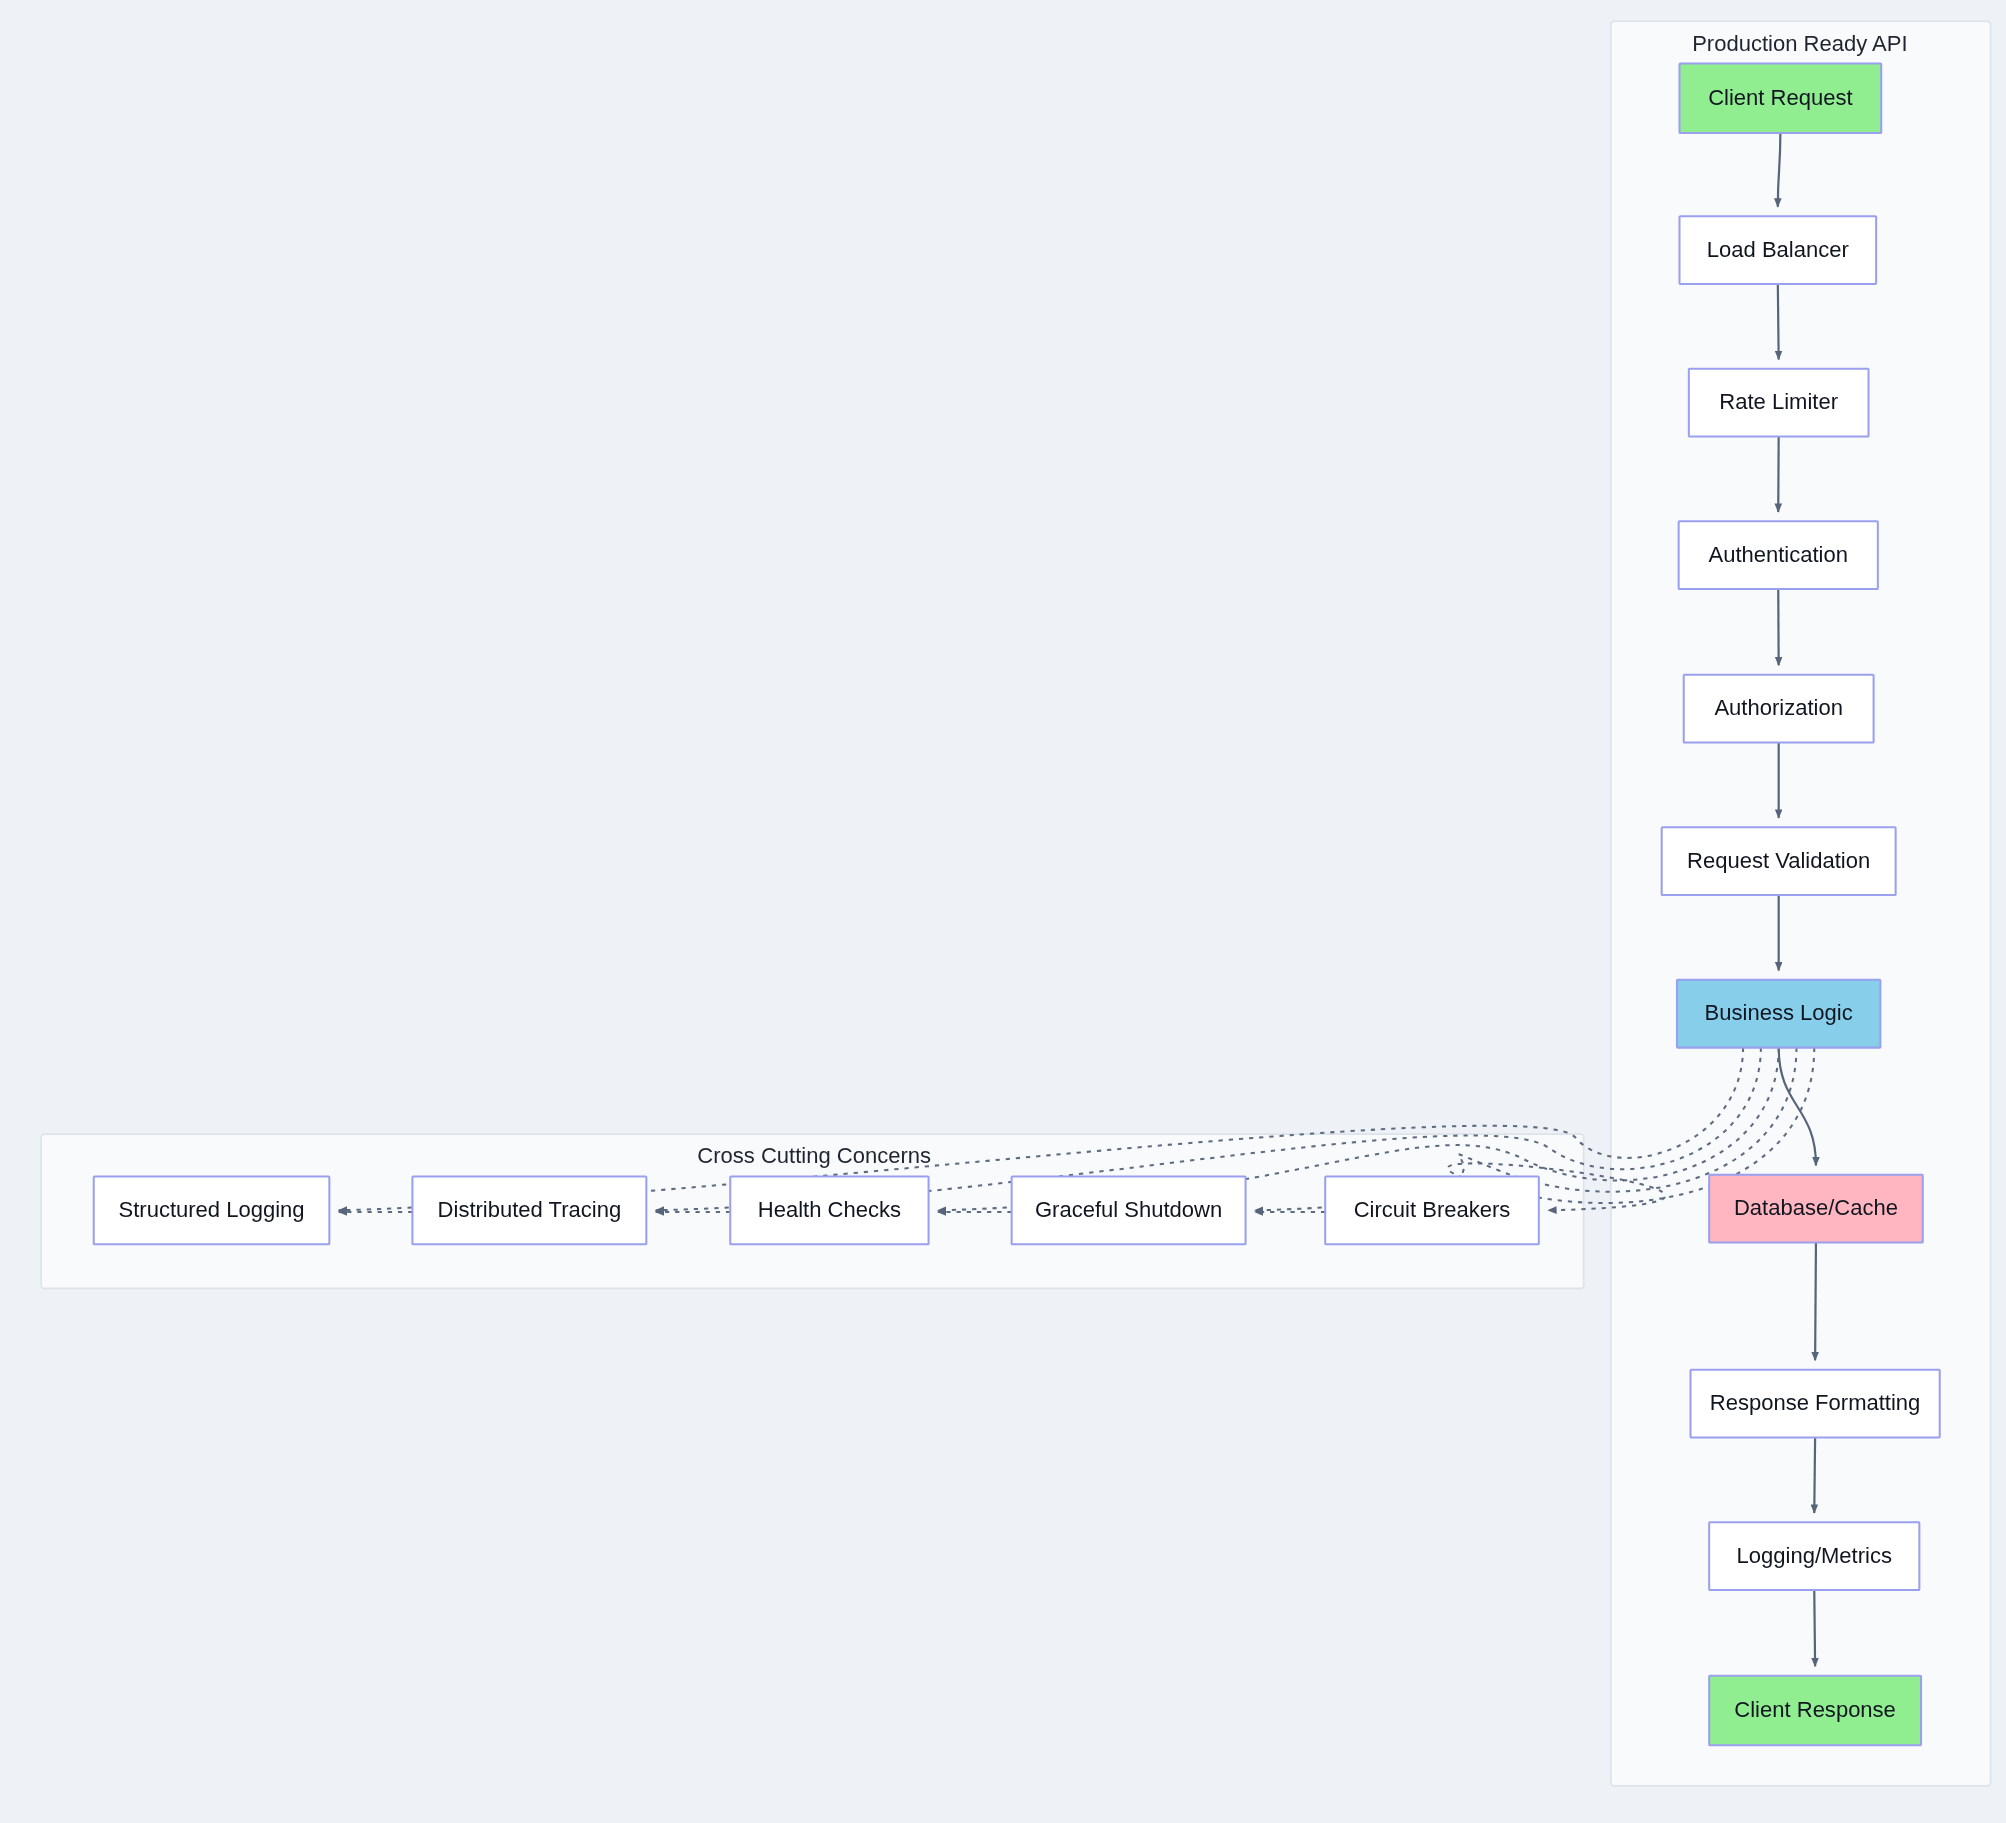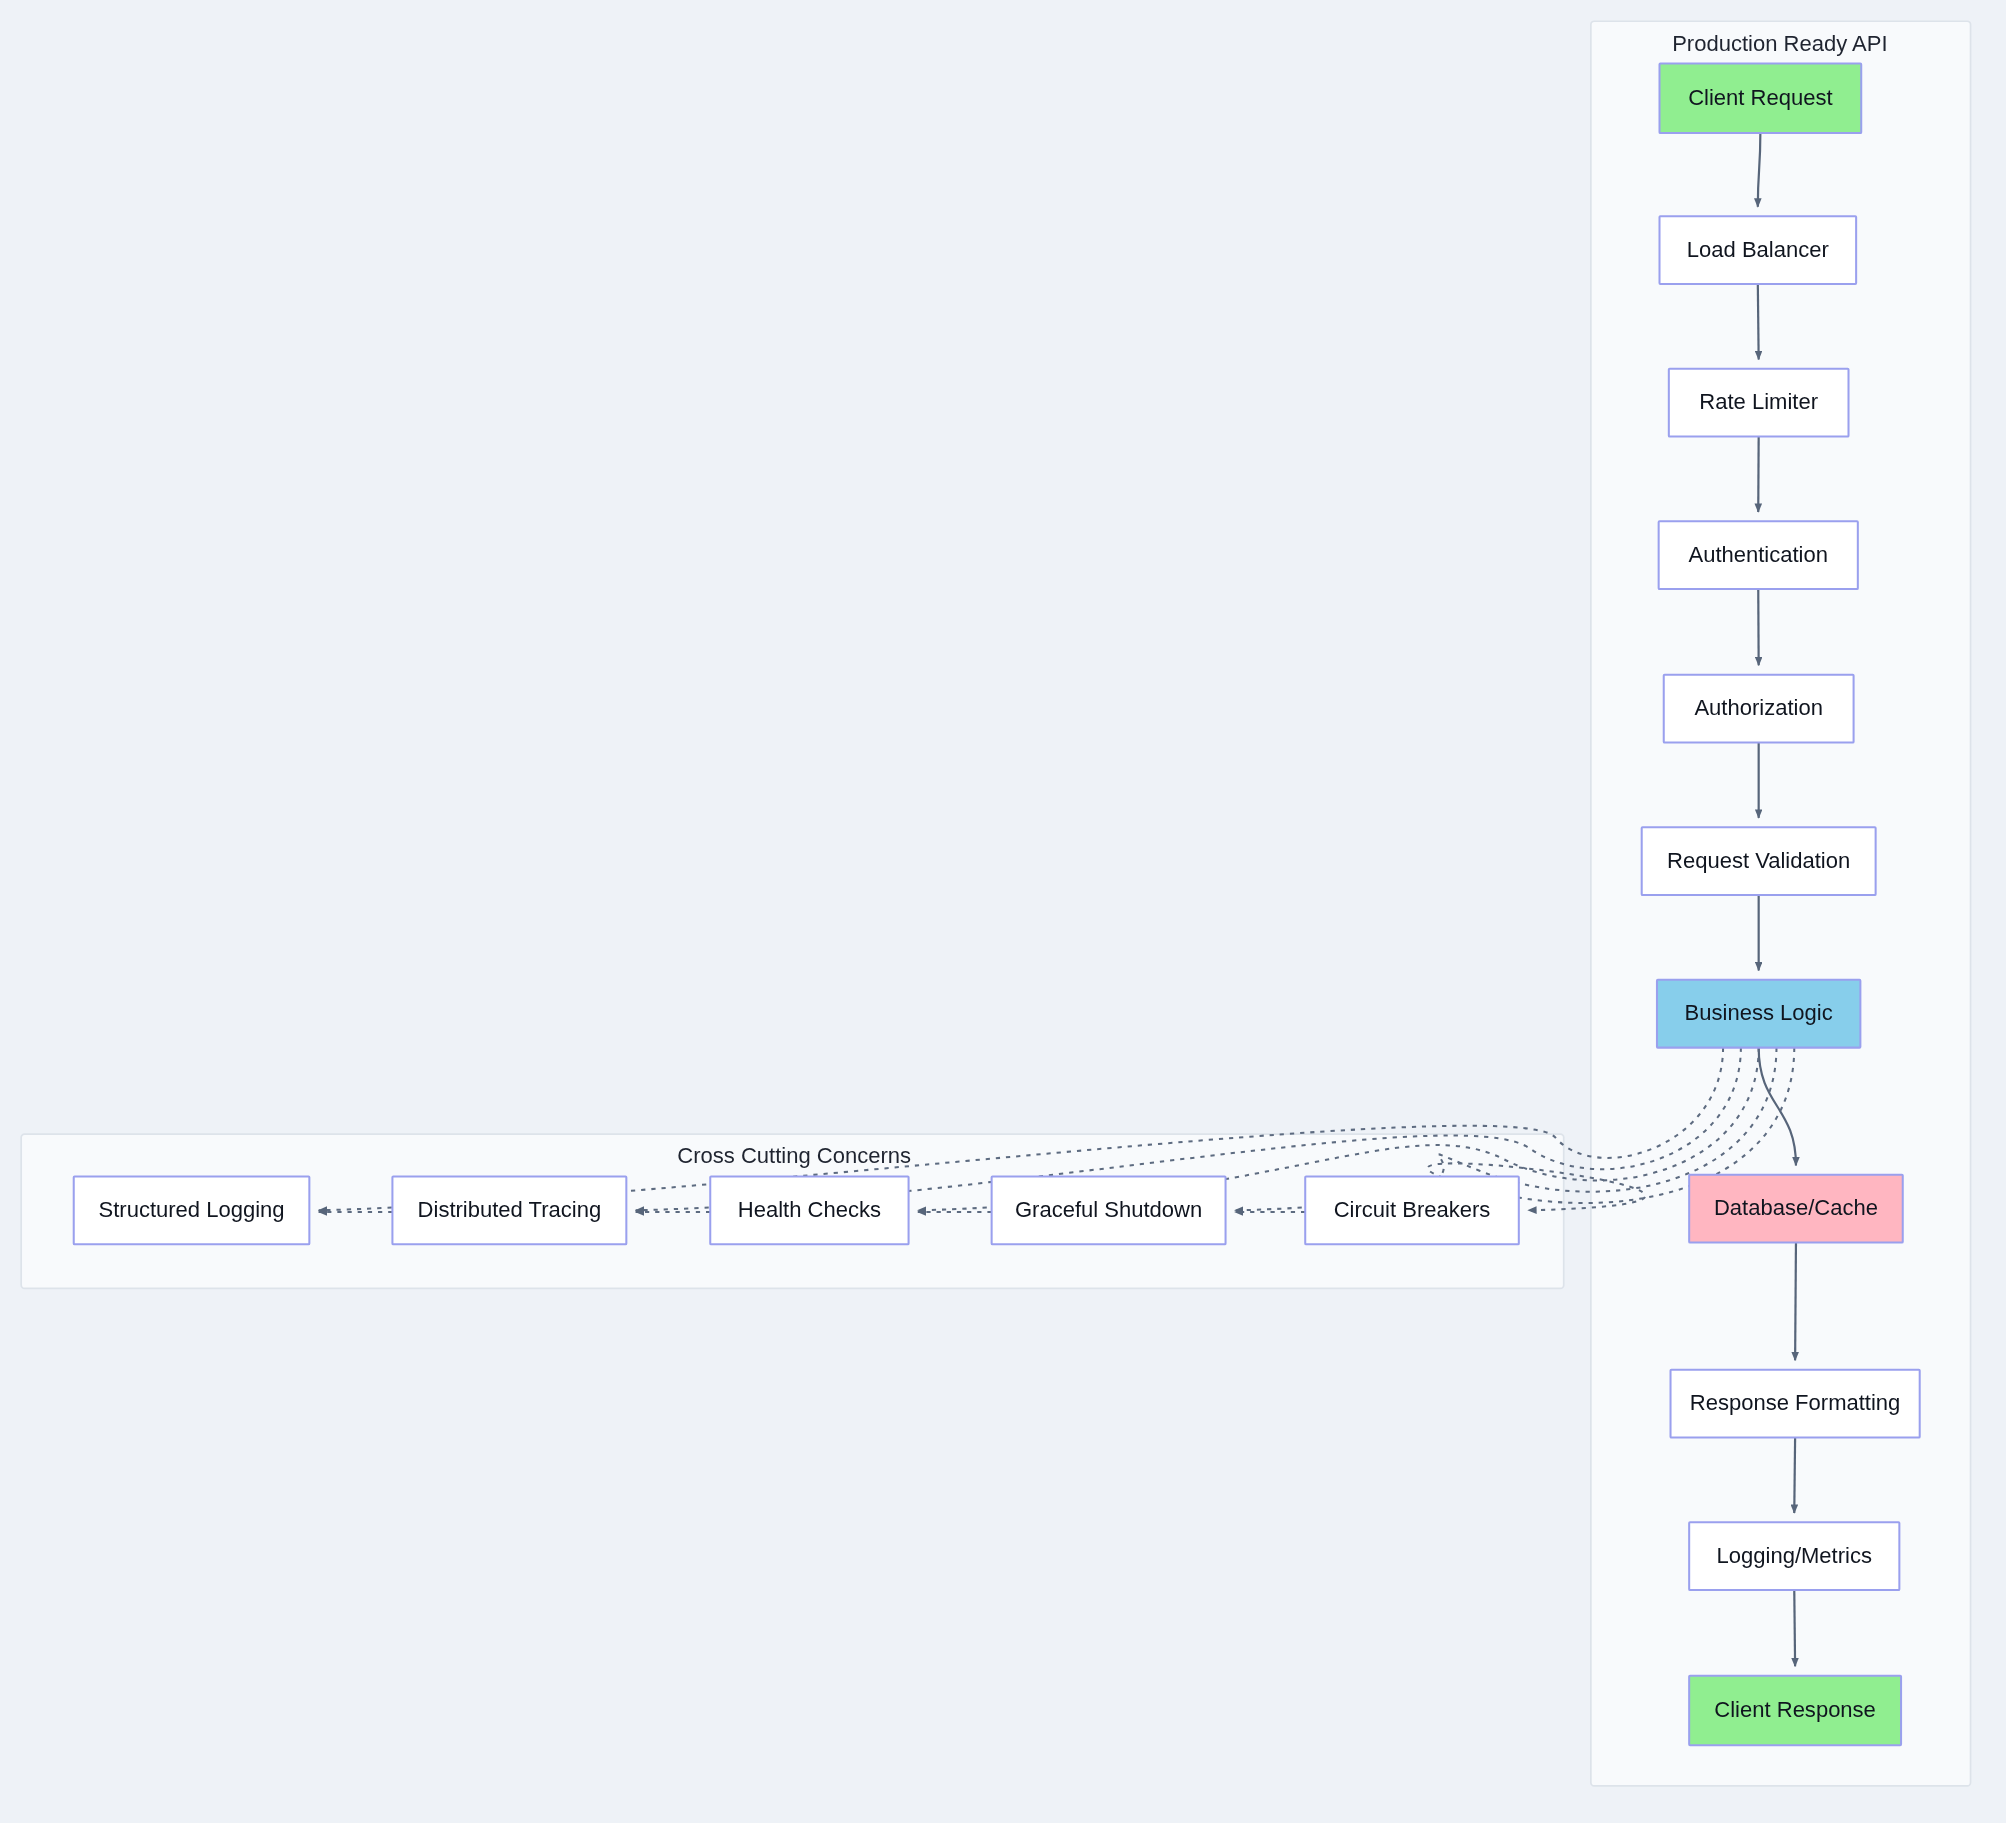--- a/index.html
+++ b/index.html
@@ -10,20 +10,21 @@
   body {
     width: 2007px;
     height: 1824px;
     font-family: "Liberation Sans", sans-serif;
     overflow: hidden;
   }
   #diagram-root {
     position: relative;
     width: 1672px;
     height: 1824px;
+    margin-left: 20px;
   }
   svg.flowchart {
     position: absolute;
     top: 0;
     left: 0;
     width: 2007px;
     height: 1824px;
     display: block;
   }
   .cluster-rect {

